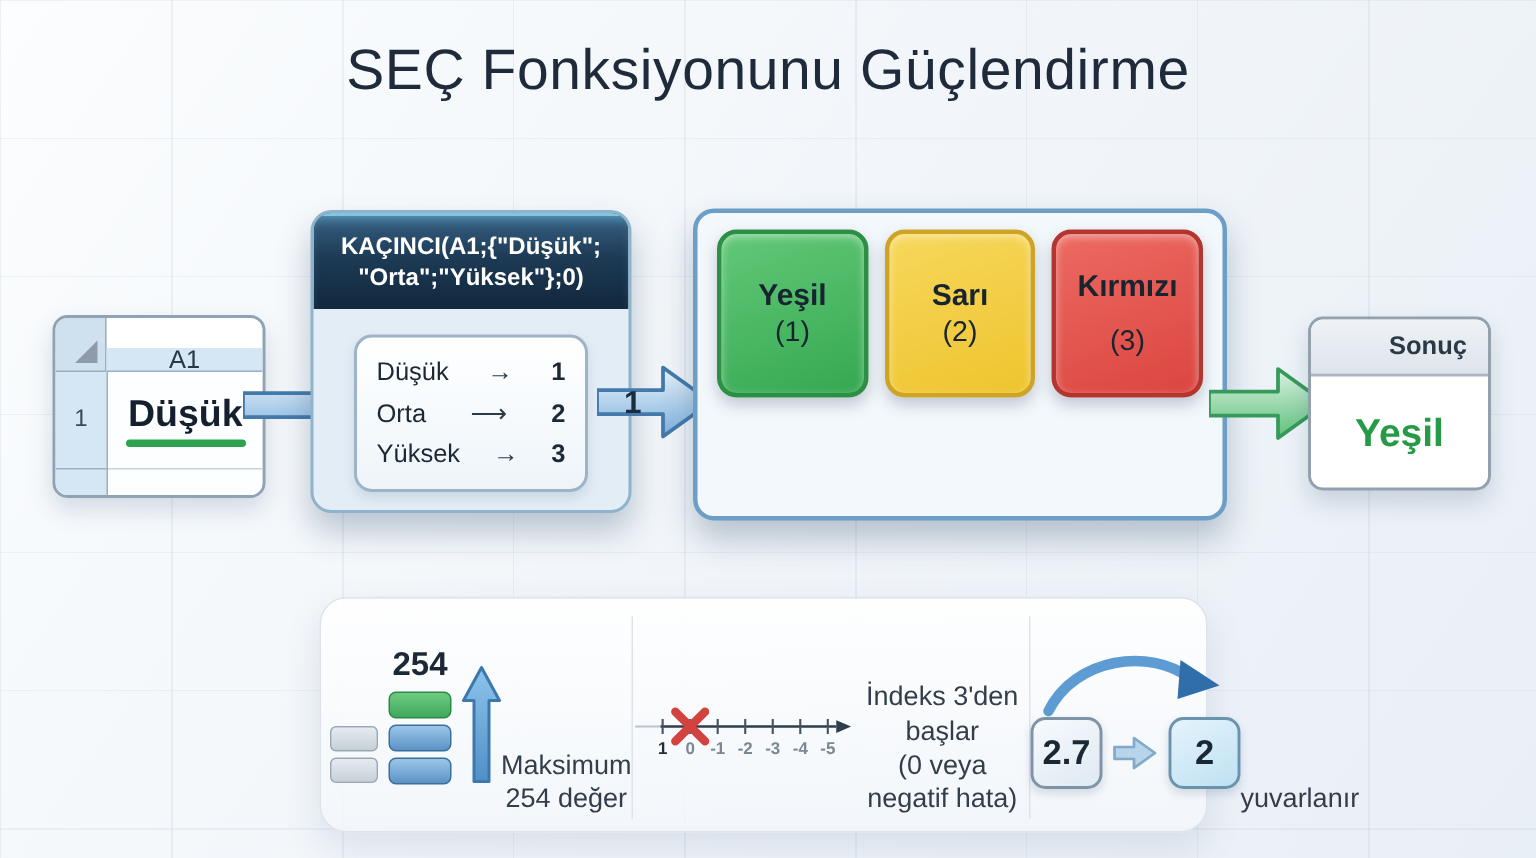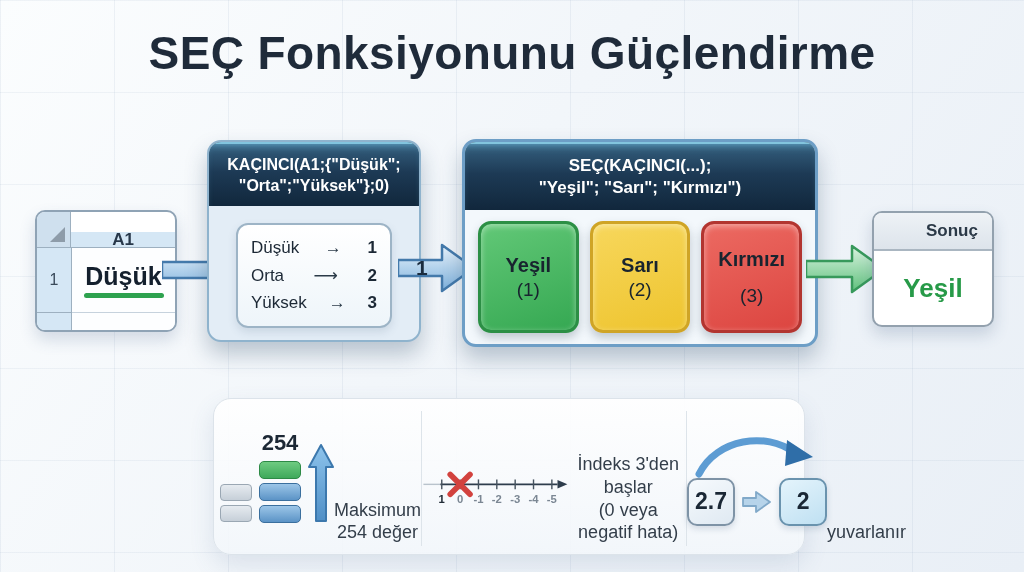--- a/index.html
+++ b/index.html
@@ -9,36 +9,36 @@
     background:linear-gradient(125deg,#fbfdfe 0%,#f2f6fa 45%,#e9eff6 100%);
   }
   .stage::before{
     content:""; position:absolute; inset:0; pointer-events:none;
     background-image:
       repeating-linear-gradient(to right, rgba(150,170,195,.14) 0 1px, transparent 1px 114px),
       repeating-linear-gradient(to bottom, rgba(150,170,195,.12) 0 1px, transparent 1px 92px);
   }
   .title{
     position:absolute; top:26px; left:0; right:0; margin:0; text-align:center;
-    font-size:46px; font-weight:bold; color:#1f2b3a; letter-spacing:.4px;
+    font-size:38px; font-weight:normal; color:#1f2b3a; letter-spacing:.4px;
   }
 
   
   .cell-widget{
     position:absolute; left:35px; top:210px; width:138px;
     border:2px solid #8fa3b5; border-radius:10px; overflow:hidden; background:#fff;
     box-shadow:0 8px 16px rgba(50,80,120,.18);
   }
   .cw-row{display:flex;}
   .cw-head{height:36px;}
   .cw-corner{width:34px; background:#cfe0ee; border-right:1.5px solid #9db0c0; border-bottom:1.5px solid #9db0c0;
     display:flex; align-items:flex-end; justify-content:flex-end; padding:5px; box-sizing:border-box;}
   .corner-tri{width:0;height:0;border-bottom:15px solid #8e9ca9;border-left:15px solid transparent;}
   .cw-colhead{flex:1; background:#d5e7f5; border-bottom:1.5px solid #9db0c0;
-    display:flex; align-items:center; justify-content:center; font-weight:bold; font-size:17px; color:#28384a;margin-top:20px;}
+    display:flex; align-items:center; justify-content:center; font-weight:normal; font-size:17px; color:#28384a;margin-top:20px;}
   .cw-data{height:64px;}
   .cw-rowhead{width:34px; background:#d5e7f5; border-right:1.5px solid #9db0c0;
     display:flex; align-items:center; justify-content:center; font-size:16px; color:#3a4a5a;}
   .cw-cell{flex:1; background:#fdfeff; display:flex; flex-direction:column; align-items:center; justify-content:center;}
   .cw-value{font-size:25px; font-weight:bold; color:#14202e;}
   .cw-underline{width:80px; height:5px; border-radius:3px; background:#2ea24f; margin-top:2px;}
   .cw-bottom{height:18px;}
   .cw-bottom .cw-rowhead{border-top:1.5px solid #9db0c0;}
   .cw-bottom .cw-cell{border-top:1.5px solid #c6d2dd;}
 
@@ -191,24 +191,20 @@
       </div>
     </div>
   </div>
 
   <svg class="arrow2" width="80" height="62" viewBox="0 0 80 62">
     <polygon points="0,23 44,23 44,8 76,31 44,54 44,39 0,39" fill="url(#gBlue)" stroke="#447aab" stroke-width="2.5" stroke-linejoin="round"></polygon>
     <text x="18" y="38" font-size="21" font-weight="bold" fill="#1b2c3e">1</text>
   </svg>
 
   <div class="fbox sec">
-    <div class="fbox-header">
-      <div>SEÇ(KAÇINCI(...);</div>
-      <div>"Yeşil"; "Sarı"; "Kırmızı")</div>
-    </div>
     <div class="sec-body">
       <div class="opt-card opt-green">
         <span class="opt-label">Yeşil</span>
         <span class="opt-index">(1)</span>
       </div>
       <div class="opt-card opt-yellow">
         <span class="opt-label">Sarı</span>
         <span class="opt-index">(2)</span>
       </div>
       <div class="opt-card opt-red">

